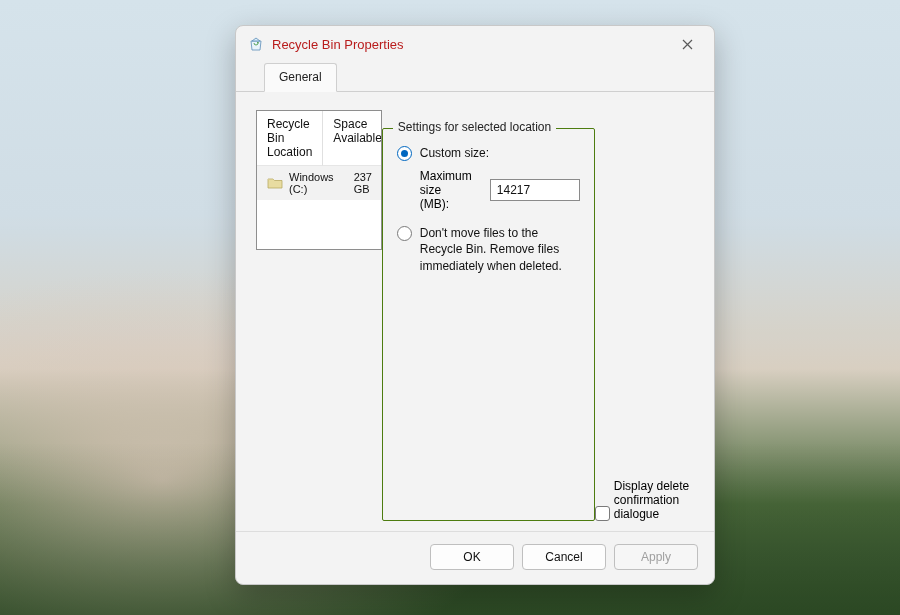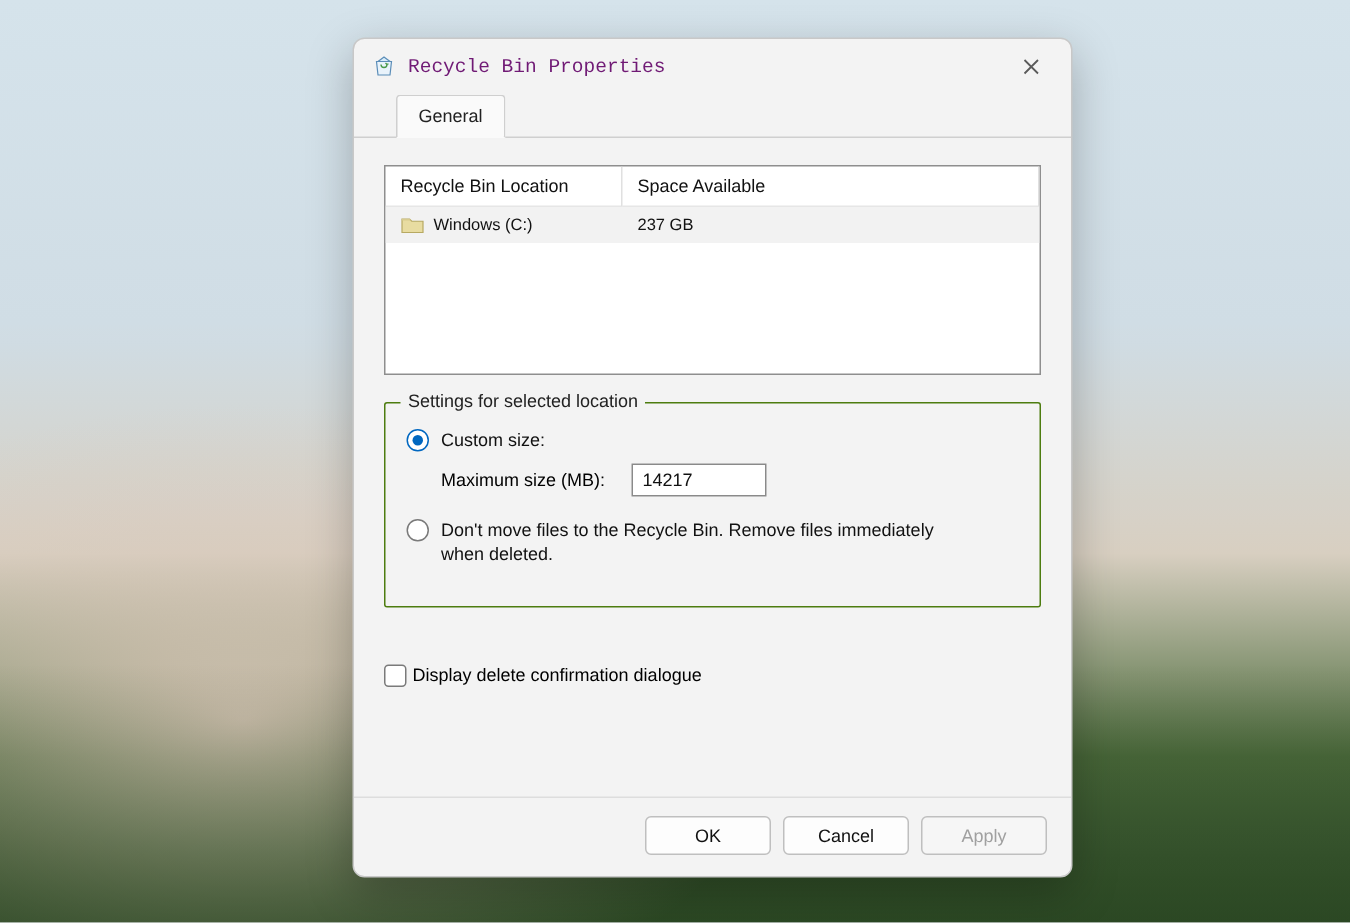--- a/index.html
+++ b/index.html
@@ -34,21 +34,21 @@
       display: flex;
       flex-direction: column;
     }
     .titlebar {
       height: 36px;
       display: flex;
       align-items: center;
       padding: 0 6px 0 12px;
     }
     .titlebar .icon { width: 16px; height: 16px; margin-right: 8px; }
-    .titlebar .title { color: #701a75; font-size: 13px; flex: 1; font-family: Liberation Mono, monospace; }
+    .titlebar .title { color: #b91c1c; font-size: 13px; flex: 1; }
     .close-btn {
       width: 42px; height: 30px; display:flex; align-items:center; justify-content:center;
       color:#5a5a5a; border-radius:4px;
     }
     .tab-strip {
       display: flex;
       padding: 0 28px;
       position: relative;
       border-bottom: 1px solid #cfcfcf;
     }
@@ -59,21 +59,21 @@
       background: #fafafa;
       border: 1px solid #cfcfcf;
       border-bottom: 1px solid #fafafa;
       border-radius: 3px 3px 0 0;
       position: relative;
       top: 1px;
     }
     .content {
       flex: 1;
       padding: 18px 20px 10px 20px;
-      display:flex; flex-direction:column;
+      display:flex; 
     }
     .location-table {
       border: 1px solid #8e8e8e;
       background: #ffffff;
       height: 140px;
       overflow: hidden;
     }
     .lt-header { display:flex; font-size:12px; color:#111; }
     .lt-header .col {
       padding: 6px 10px;
@@ -122,22 +122,22 @@
     .max-row {
       display:flex; align-items:center; margin-left:23px; gap: 18px;
       margin-bottom: 14px;
     }
     .num-input {
       width: 90px; height:22px;
       border:1px solid #8a8a8a; background:#fff;
       padding: 2px 6px; font-size:12px; font-family:inherit; color:#111;
     }
     .check-row {
-      display:flex; align-items:flex-start; gap:4px;
-      margin-top: 38px;
+      display:flex; align-items:flex-end; gap:4px;
+      margin-top: 20px;
     }
     .checkbox {
       width:15px; height:15px; border:1.5px solid #7a7a7a; border-radius:3px;
       background:#fff; flex-shrink:0;
     }
     .footer {
       border-top: 1px solid #ddd;
       padding: 12px 16px 14px;
       display:flex; justify-content:flex-end; gap:8px;
     }

